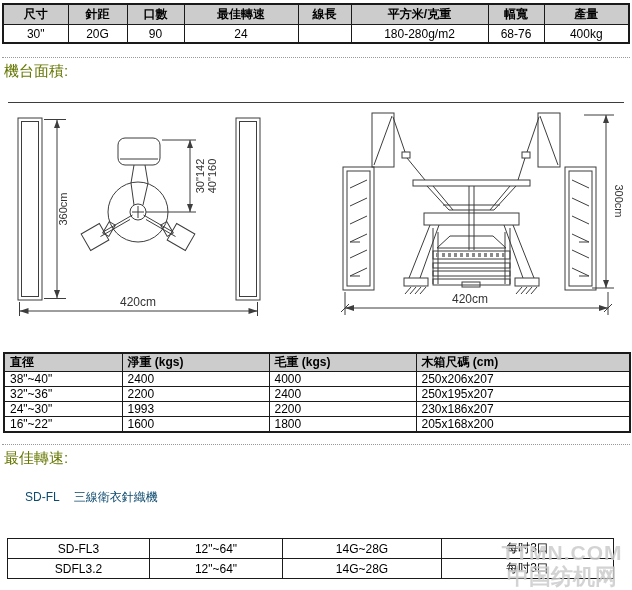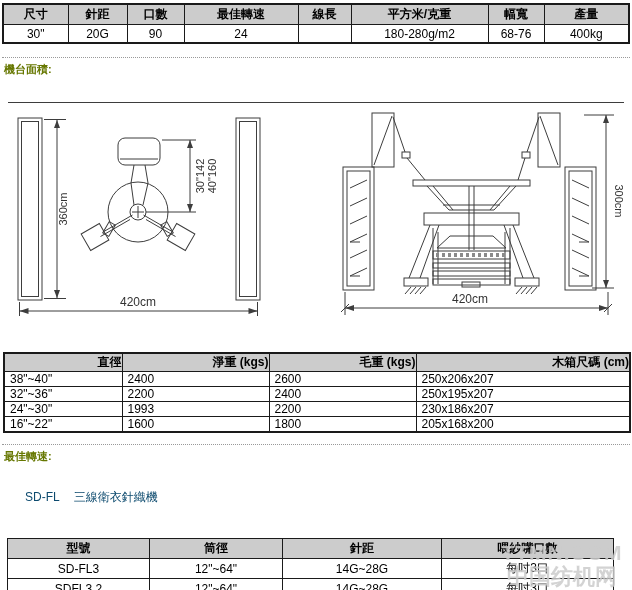--- a/index.html
+++ b/index.html
@@ -8,28 +8,28 @@
   table{border-collapse:collapse;table-layout:fixed;font-size:12px;border-radius:20px;}
   th{background:#cccccc;font-weight:bold;}
   
   .tbl{position:absolute;}
   .tbl th,.tbl td{border:1px solid #1a1a1a;overflow:hidden;white-space:nowrap;}
   #spec-table{left:2px;top:3px;width:627px;border:2px solid #1a1a1a;}
   #spec-table th{height:15px;text-align:center;}
   #spec-table td{height:15px;text-align:center;}
   
   #weight-table{left:3px;top:352px;width:626px;border:2px solid #1a1a1a;}
-  #weight-table th{height:15px;text-align:right;padding:0 0 0 5px;}
+  #weight-table th{height:15px;text-align:left;padding:0 0 0 5px;}
   #weight-table td{height:13px;text-align:left;padding:0 0 0 5px;}
   
   #model-table{left:7px;top:538px;width:606px;border:1px solid #1a1a1a;}
   #model-table th{height:16px;text-align:center;}
   #model-table td{height:16px;text-align:center;}
   .dotted{position:absolute;left:2px;width:628px;height:0;border-top:1px dotted #999;}
-  .section-title{position:absolute;left:4px;font-size:11px;font-weight:bold;color:#667700;}
+  .section-title{position:absolute;left:4px;font-size:15px;font-weight:normal;color:#667700;}
   #model-line{position:absolute;left:25px;top:489px;font-size:12px;color:#0c4a6e;white-space:pre;}
   #model-line .gap{display:inline-block;width:14px;}
   #diagram{position:absolute;left:0;top:100px;width:632px;height:235px;}
   #diagram svg{display:block;}
   .ln{stroke:#3d3d3d;stroke-width:1;fill:none;}
   .arrow{fill:#3d3d3d;stroke:none;}
   .dimtext{fill:#333;stroke:none;font-size:11px;font-family:"Liberation Sans","DejaVu Sans",sans-serif;}
   .dimtext-big{fill:#333;stroke:none;font-size:12px;font-family:"Liberation Sans","DejaVu Sans",sans-serif;}
   .dash{stroke:#8a8a8a;stroke-width:4;stroke-dasharray:3,3;fill:none;}
   #watermark{position:absolute;left:490px;top:541px;width:144px;text-align:center;
@@ -237,21 +237,21 @@
     <tbody>
         <tr>
       <th>直徑</th>
       <th>淨重 (kgs)</th>
       <th>毛重 (kgs)</th>
       <th>木箱尺碼 (cm)</th>
     </tr>
     <tr>
       <td>38"~40"</td>
       <td>2400</td>
-      <td>2600</td>
+      <td>4000</td>
       <td>250x206x207</td>
     </tr>
     <tr>
       <td>32"~36"</td>
       <td>2200</td>
       <td>2400</td>
       <td>250x195x207</td>
     </tr>
     <tr>
       <td>24"~30"</td>
@@ -274,26 +274,20 @@
   <div id="model-line"><span>SD-FL</span><span class="gap"></span><span>三線衛衣針織機</span></div>
 
   <table id="model-table" class="tbl">
     <colgroup>
       <col style="width:142px">
         <col style="width:133px">
         <col style="width:159px">
         <col style="width:172px">
     </colgroup>
     <tbody>
-        <tr>
-      <th>型號</th>
-      <th>筒徑</th>
-      <th>針距</th>
-      <th>喂紗嘴口數</th>
-    </tr>
     <tr>
       <td>SD-FL3</td>
       <td>12"~64"</td>
       <td>14G~28G</td>
       <td>每吋3口</td>
     </tr>
     <tr>
       <td>SDFL3.2</td>
       <td>12"~64"</td>
       <td>14G~28G</td>

